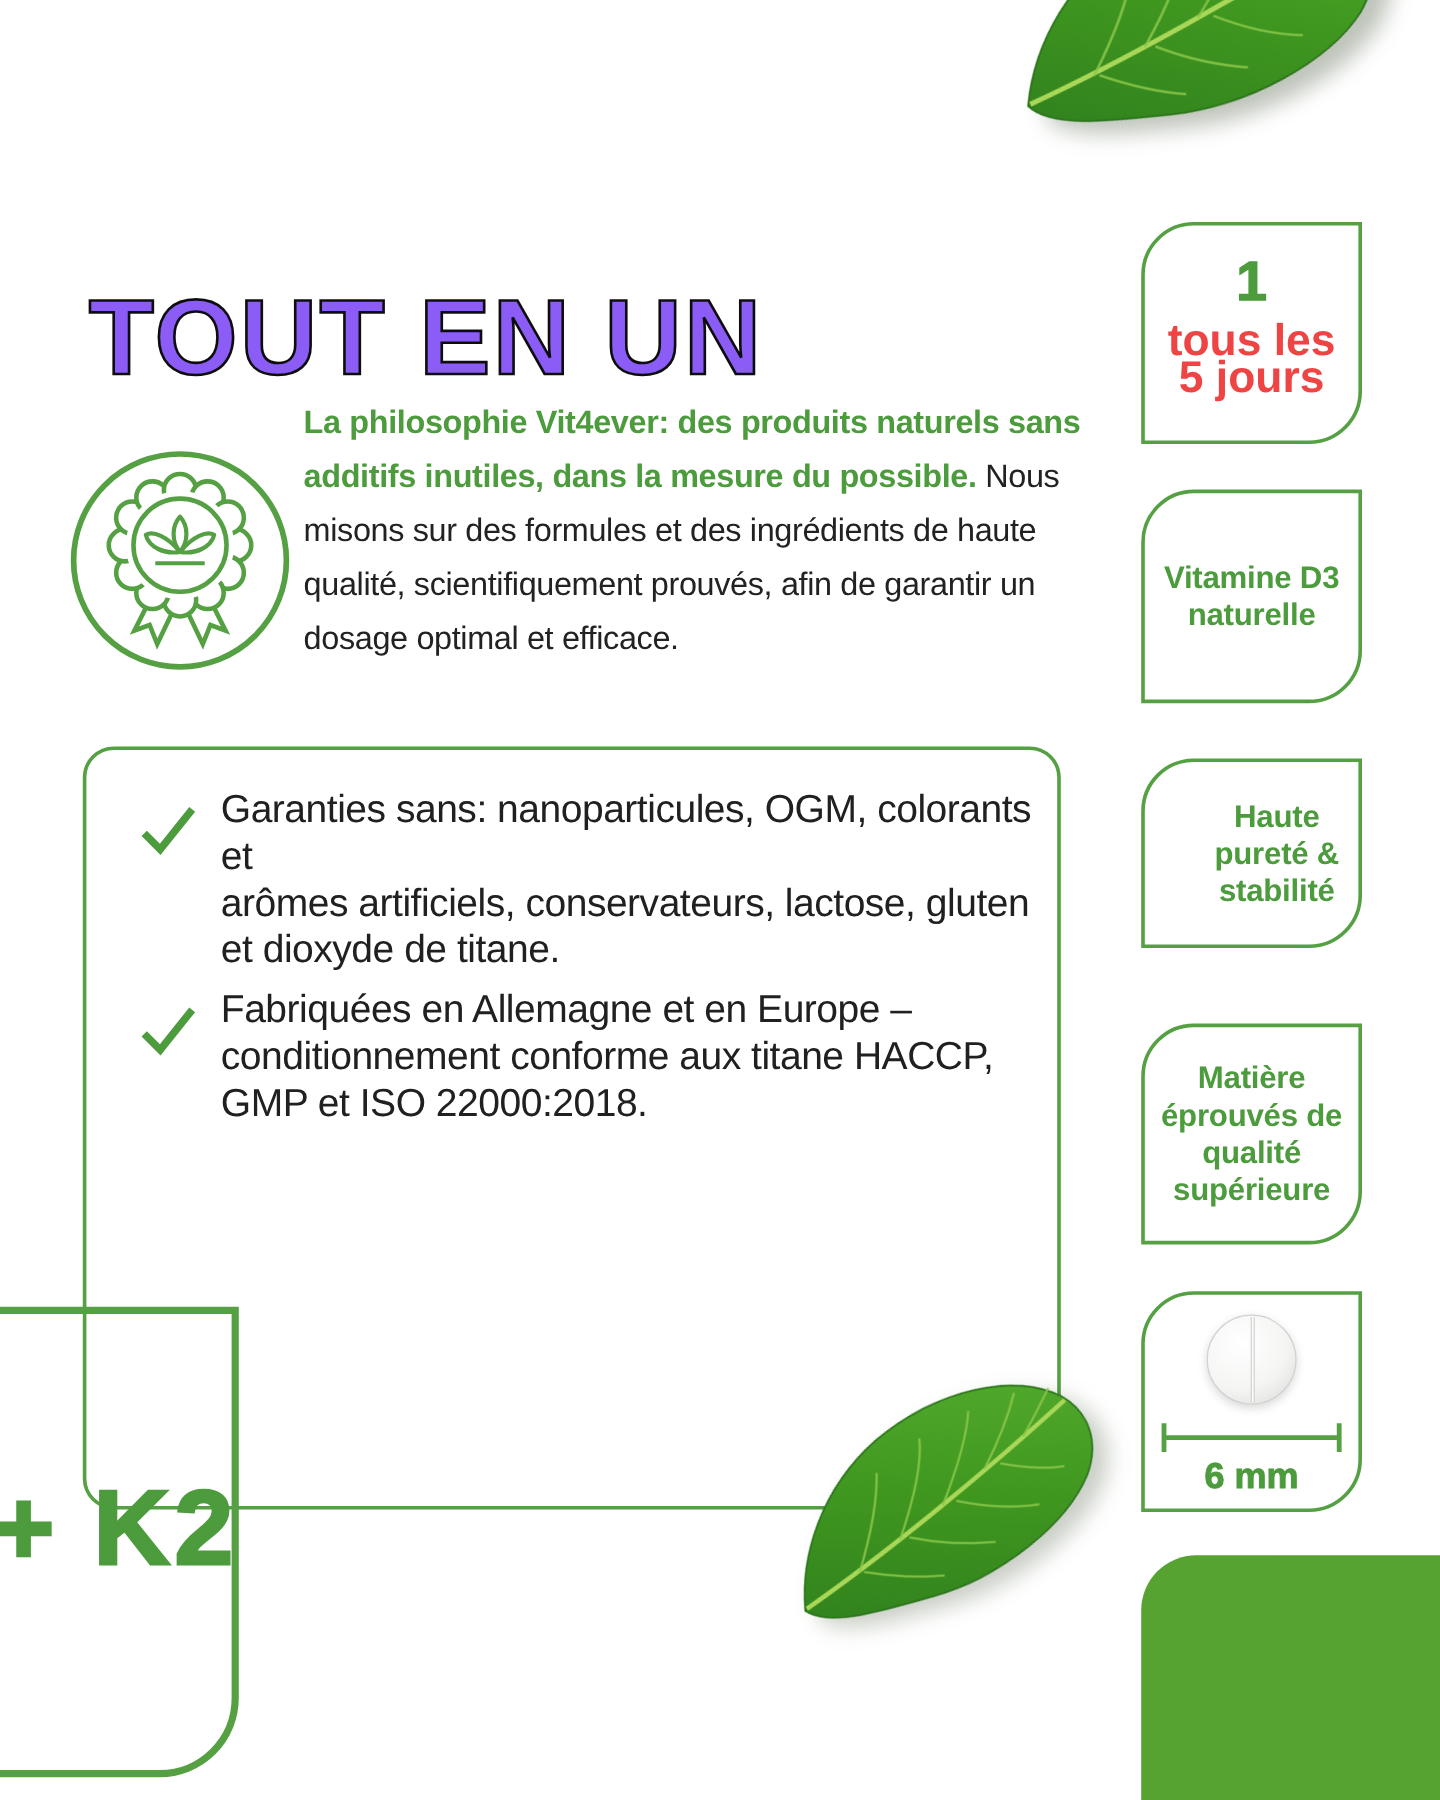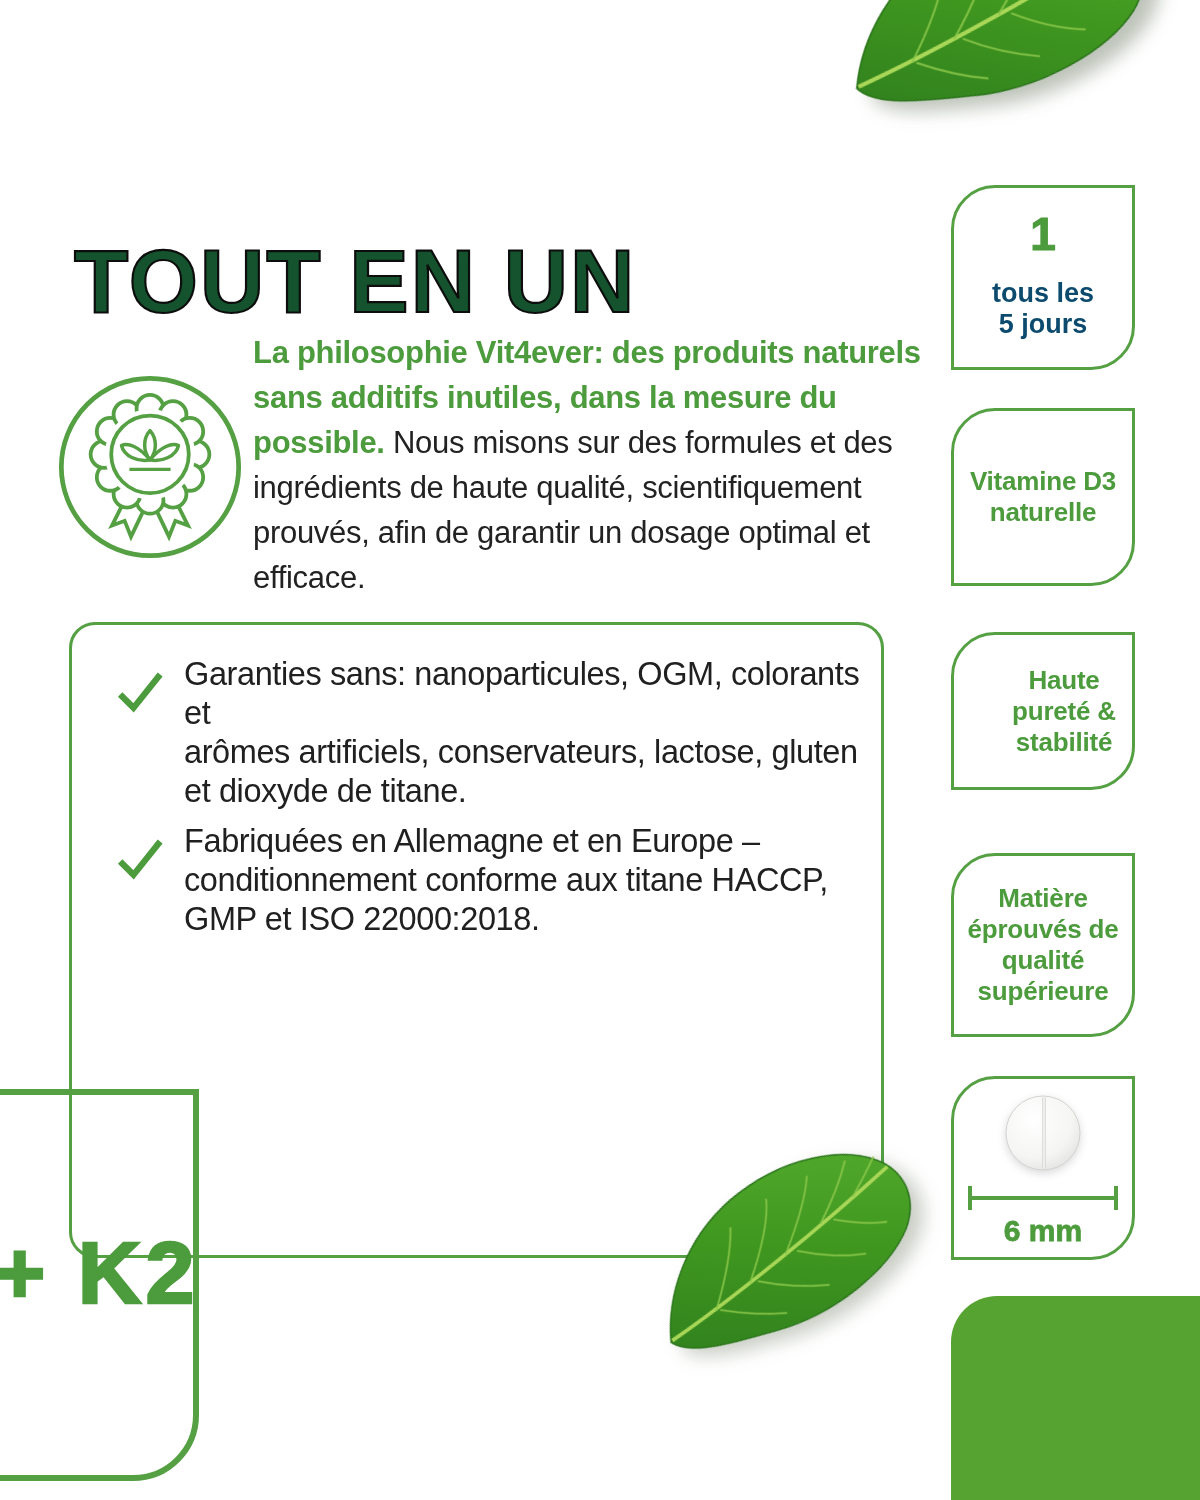--- a/index.html
+++ b/index.html
@@ -4,27 +4,27 @@
 <style>
   html,body{margin:0;padding:0;background:#fff;}
   .canvas{
     position:relative;width:1200px;height:1500px;overflow:hidden;background:#ffffff;
     font-family:"Liberation Sans",sans-serif;color:#1f1f1f;
   }
   .abs{position:absolute;}
 
   
   .title{left:74px;top:44px;font-size:89px;line-height:95px;font-weight:bold;
-         color:#14532d;-webkit-text-stroke:2.2px #0d0d0d;letter-spacing:2px;white-space:pre;}
+         color:#8b5cf6;-webkit-text-stroke:2.2px #0d0d0d;letter-spacing:2px;white-space:pre;}
 
   
   .badge-wrap{left:55px;top:372px;width:190px;height:190px;}
 
   
-  .philosophy{left:253px;top:330px;width:680px;font-size:31px;line-height:45px;
+  .philosophy{left:253px;top:330px;width:680px;font-size:27px;line-height:45px;
               letter-spacing:-0.3px;color:#222;}
   .philosophy .hl{color:#4c9b3c;font-weight:bold;}
 
   
   .check-panel{left:69px;top:622px;width:815px;height:636px;border:3px solid #54a043;
                border-radius:26px;box-sizing:border-box;padding:30px 20px 0 44px;z-index:1;}
   .check-item{display:flex;align-items:flex-start;}
   .check-item + .check-item{margin-top:11px;}
   .check-item svg{flex:0 0 auto;margin:12px 18px 0 0;}
   .check-text{font-size:32.5px;line-height:39px;letter-spacing:-0.4px;color:#202020;
@@ -34,22 +34,22 @@
   .side-box{left:951px;width:184px;border:3px solid #54a043;border-radius:44px 0 44px 0;
             box-sizing:border-box;display:flex;flex-direction:column;align-items:center;
             justify-content:center;text-align:center;background:#fff;}
   .side-label{font-size:26px;line-height:31px;font-weight:bold;color:#4c9b3c;
               white-space:pre-line;letter-spacing:-0.2px;}
   .box-dose{top:185px;height:185px;justify-content:flex-start;padding-top:22px;}
   .dose-number{font-size:46px;line-height:48px;font-weight:bold;color:#4c9b3c;
                -webkit-text-stroke:1.2px #4c9b3c;}
   .dose-unit{font-size:42px;line-height:46px;font-weight:bold;color:#4c9b3c;
              -webkit-text-stroke:1.2px #4c9b3c;white-space:pre;}
-  .dose-frequency{margin-top:20px;font-size:27px;line-height:31px;font-weight:bold;
-                  color:#0c4a6e;white-space:pre-line;}
+  .dose-frequency{margin-top:10px;font-size:37px;line-height:31px;font-weight:bold;
+                  color:#ef4444;white-space:pre-line;}
   .box-vitamin{top:408px;height:178px;}
   .box-purity{top:632px;height:158px;padding-left:42px;}
   .box-raw{top:853px;height:184px;}
   .box-size{top:1076px;height:184px;justify-content:flex-start;padding-top:14px;}
   .size-label{margin-top:2px;font-size:30px;font-weight:bold;color:#4c9b3c;
               -webkit-text-stroke:0.8px #4c9b3c;}
   .tablet{filter:drop-shadow(0 3px 4px rgba(0,0,0,0.15));}
 
   
   .k2-box{left:-60px;top:1089px;width:247px;height:380px;border:6px solid #54a043;

